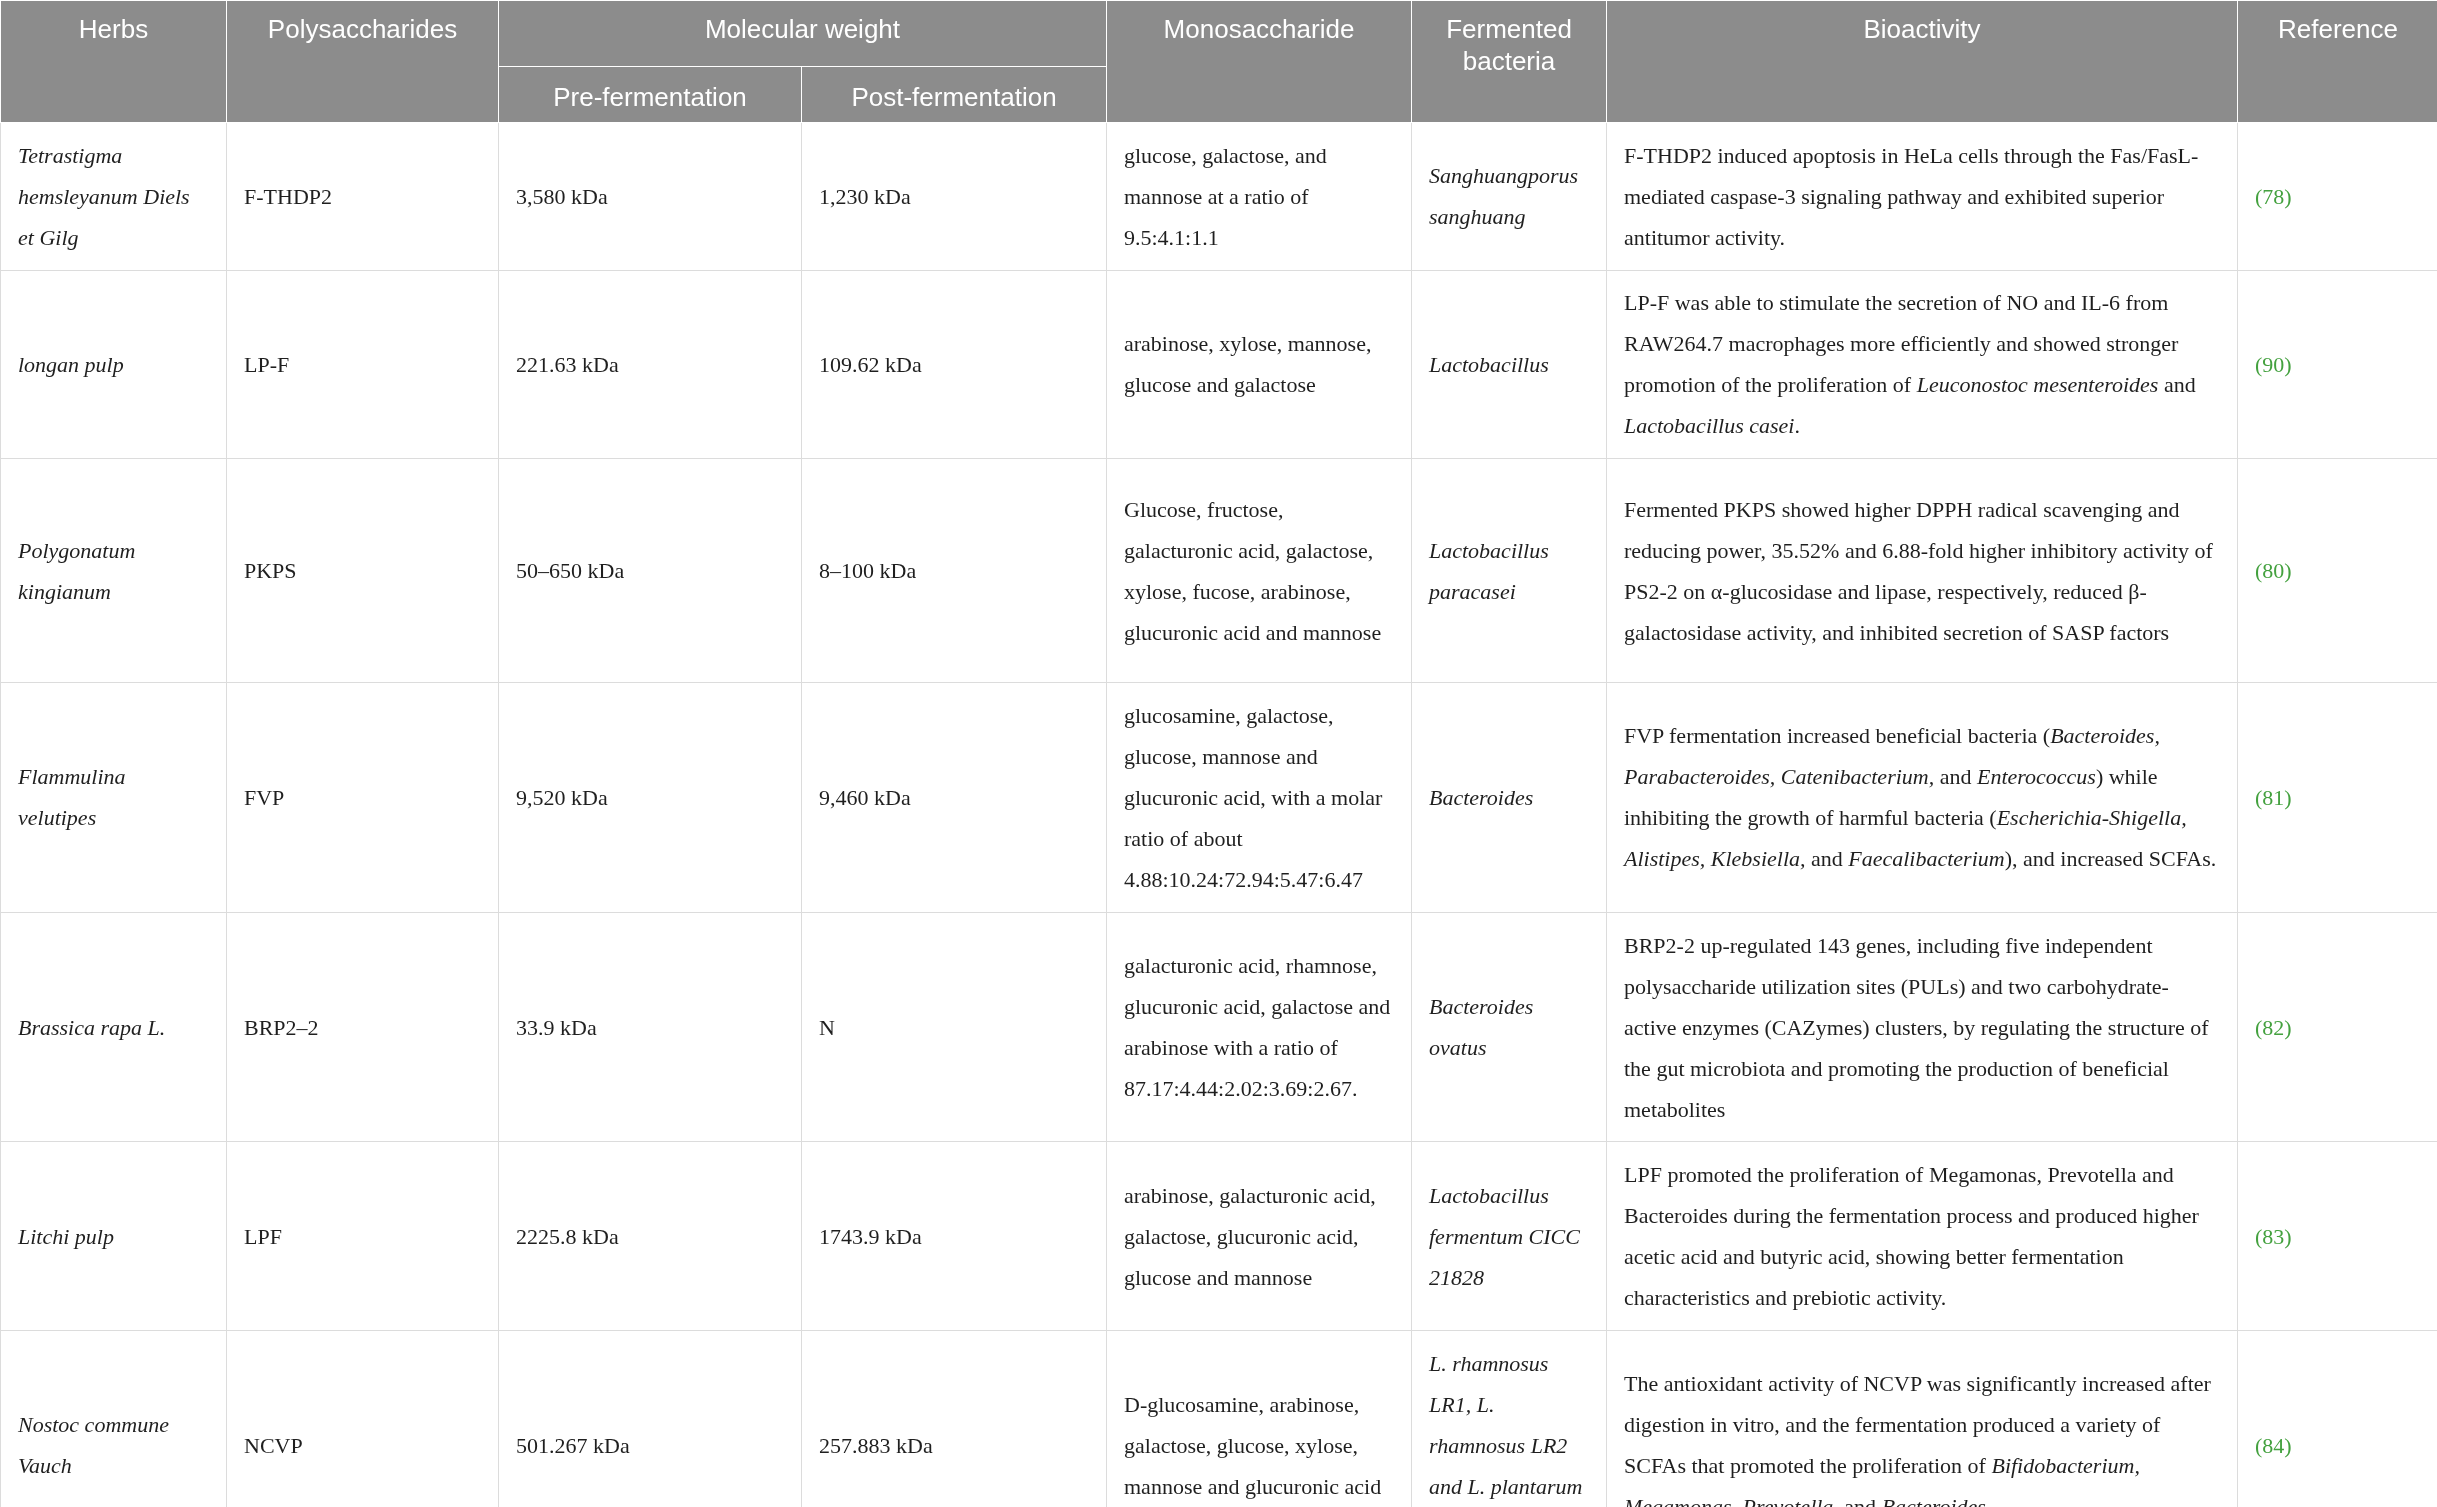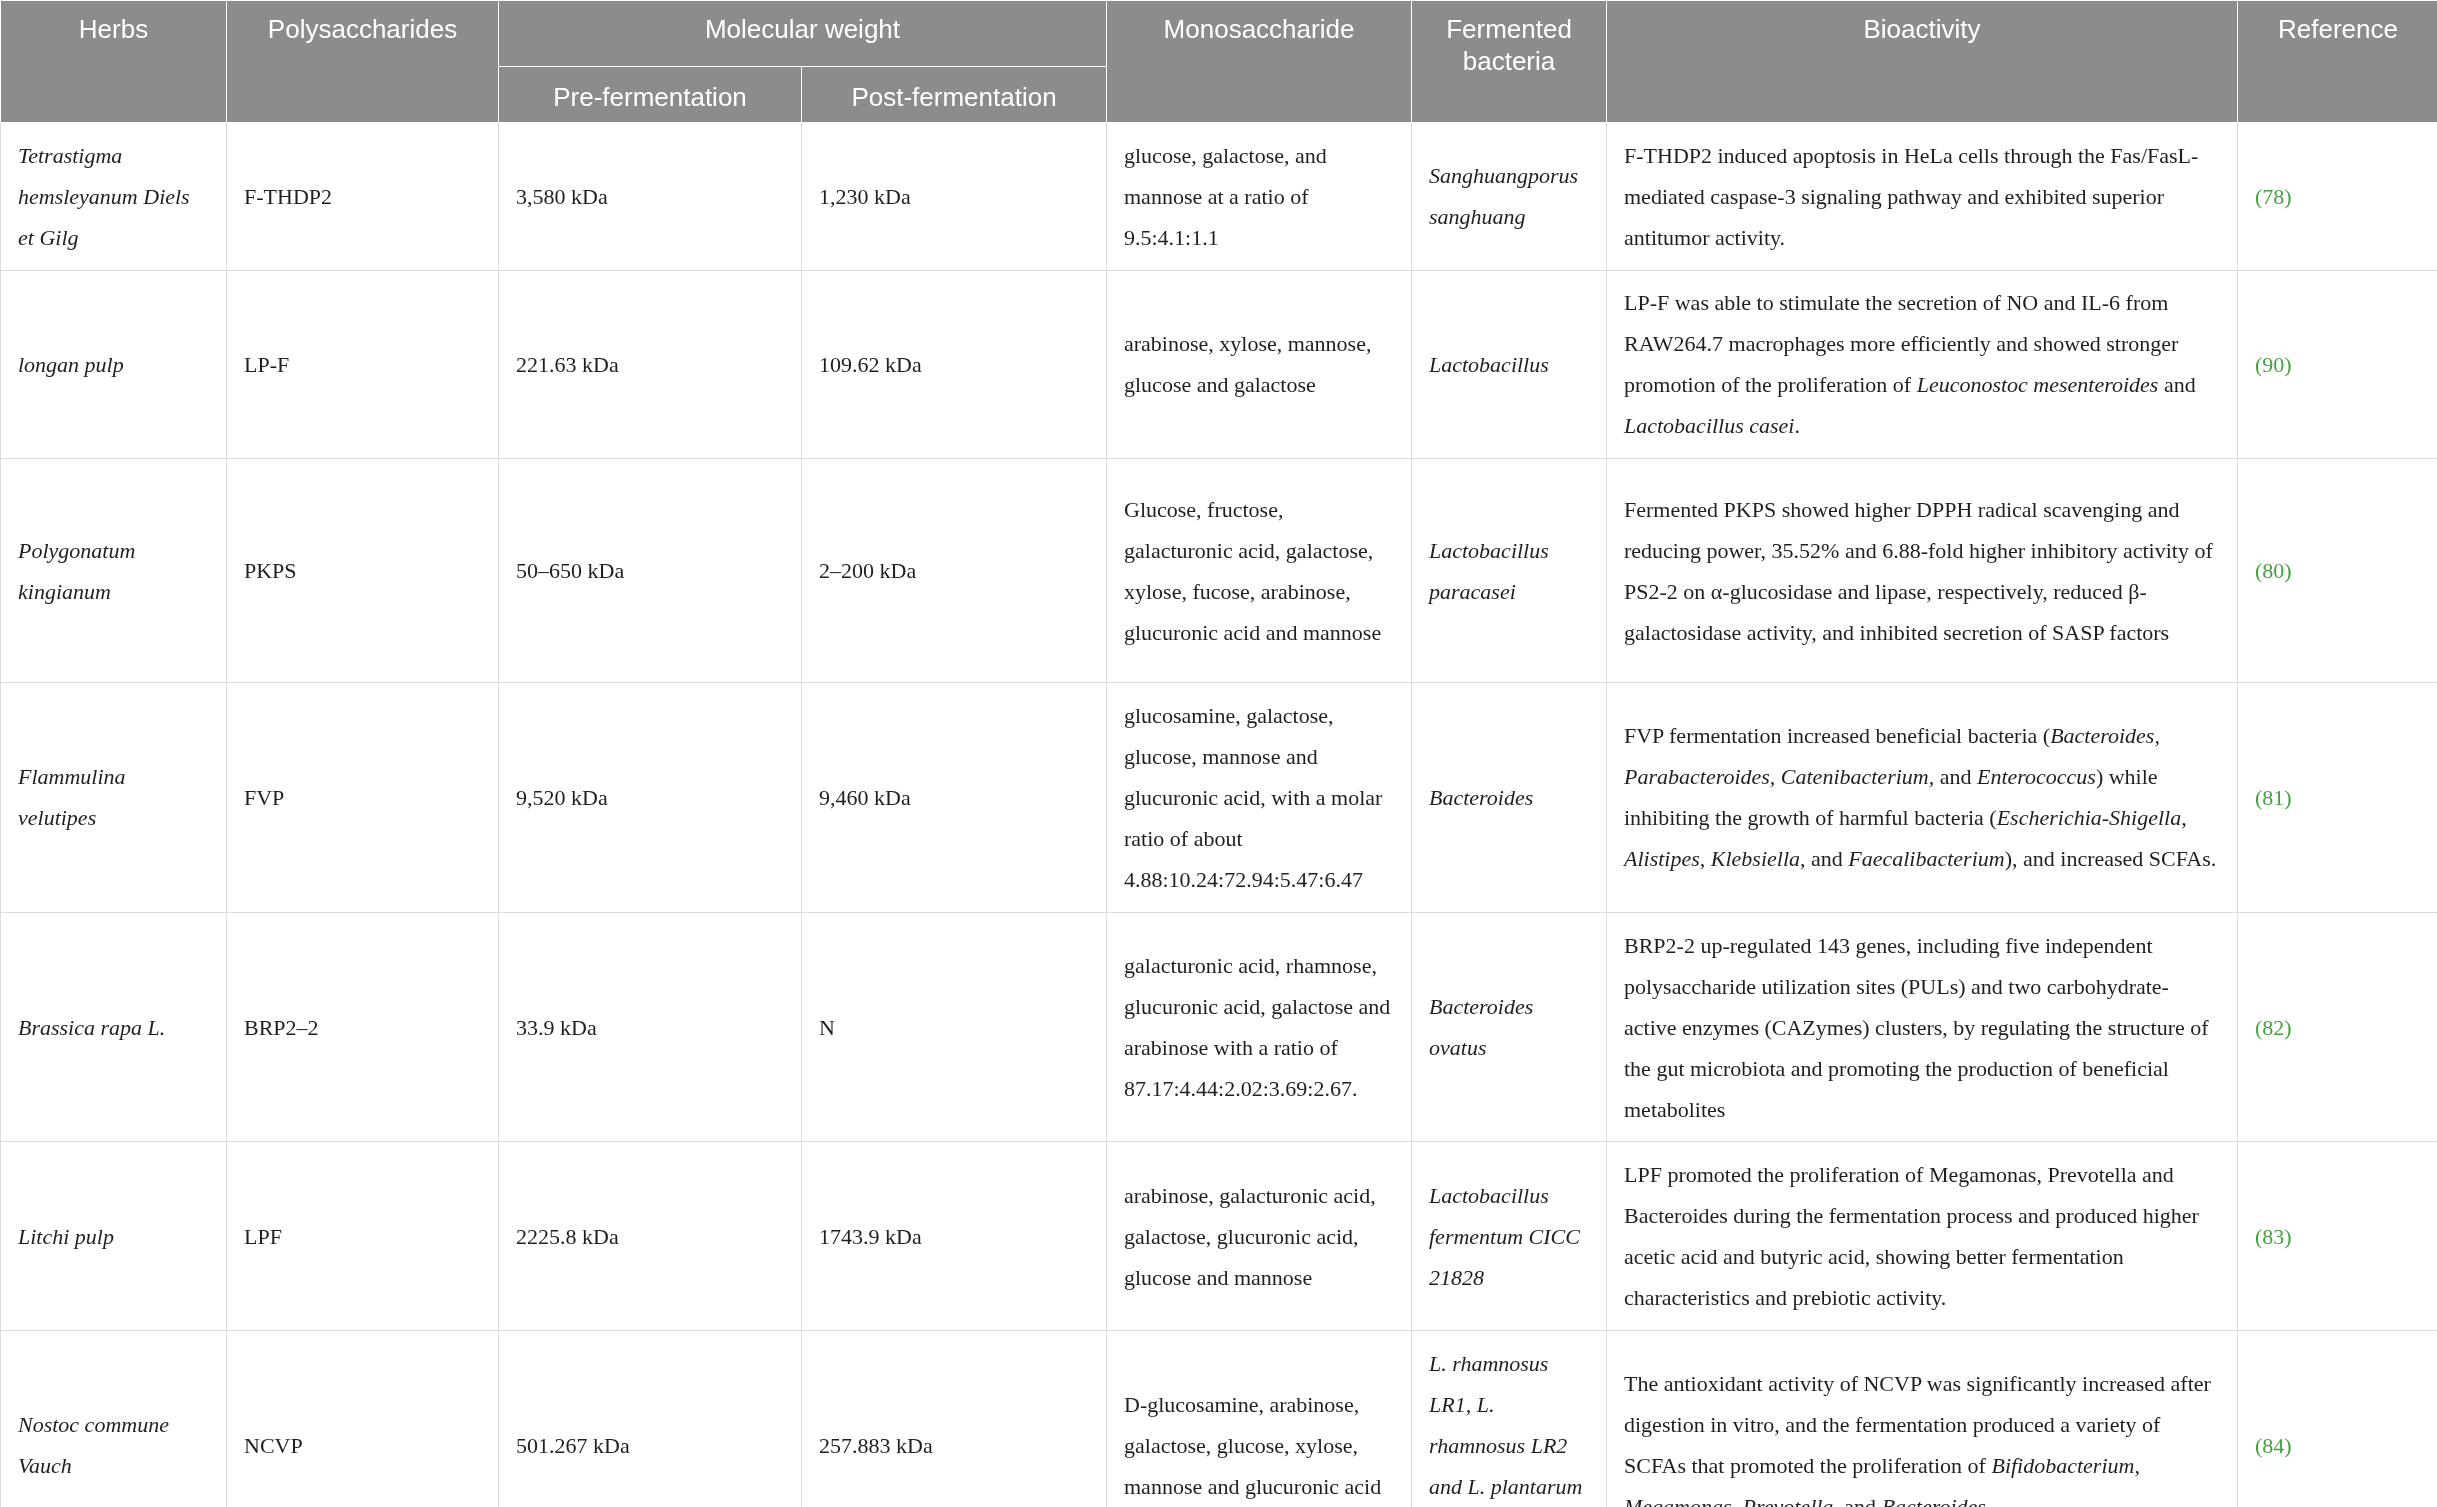--- a/index.html
+++ b/index.html
@@ -118,21 +118,21 @@
     <td class="col-post">109.62 kDa</td>
     <td class="col-mono">arabinose, xylose, mannose, glucose and galactose</td>
     <td class="col-bacteria">Lactobacillus</td>
     <td class="col-bioactivity">LP-F was able to stimulate the secretion of NO and IL-6 from RAW264.7 macrophages more efficiently and showed stronger promotion of the proliferation of <i>Leuconostoc mesenteroides</i> and <i>Lactobacillus casei</i>.</td>
     <td class="col-reference"><a class="ref-link">(90)</a></td>
   </tr>
       <tr>
     <td class="col-herbs">Polygonatum kingianum</td>
     <td class="col-polysaccharides">PKPS</td>
     <td class="col-pre">50–650 kDa</td>
-    <td class="col-post">2–200 kDa</td>
+    <td class="col-post">8–100 kDa</td>
     <td class="col-mono">Glucose, fructose, galacturonic acid, galactose, xylose, fucose, arabinose, glucuronic acid and mannose</td>
     <td class="col-bacteria">Lactobacillus paracasei</td>
     <td class="col-bioactivity">Fermented PKPS showed higher DPPH radical scavenging and reducing power, 35.52% and 6.88-fold higher inhibitory activity of PS2-2 on α-glucosidase and lipase, respectively, reduced β-galactosidase activity, and inhibited secretion of SASP factors</td>
     <td class="col-reference"><a class="ref-link">(80)</a></td>
   </tr>
       <tr>
     <td class="col-herbs">Flammulina velutipes</td>
     <td class="col-polysaccharides">FVP</td>
     <td class="col-pre">9,520 kDa</td>
     <td class="col-post">9,460 kDa</td>

